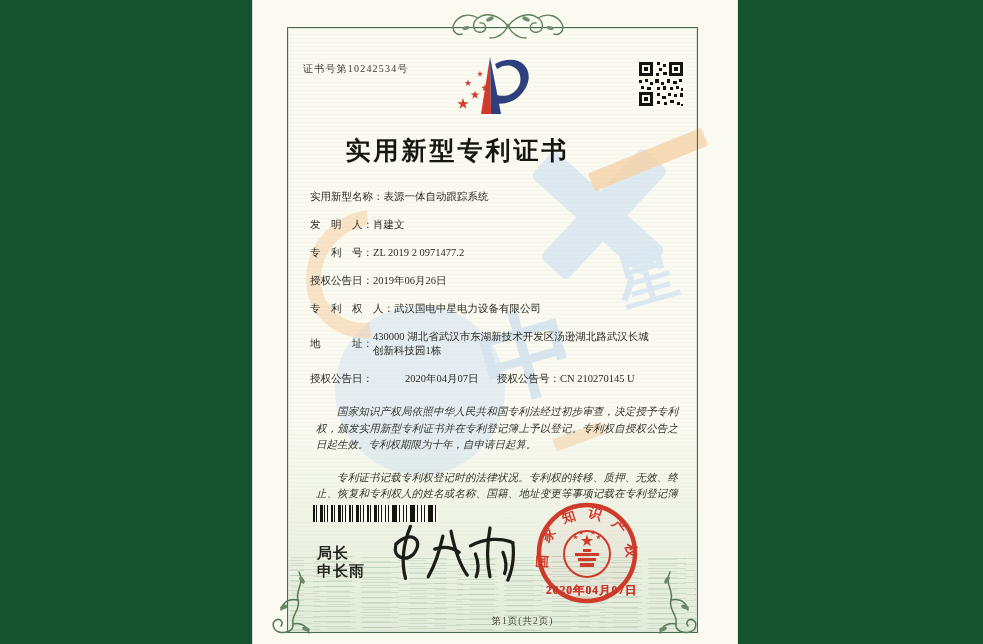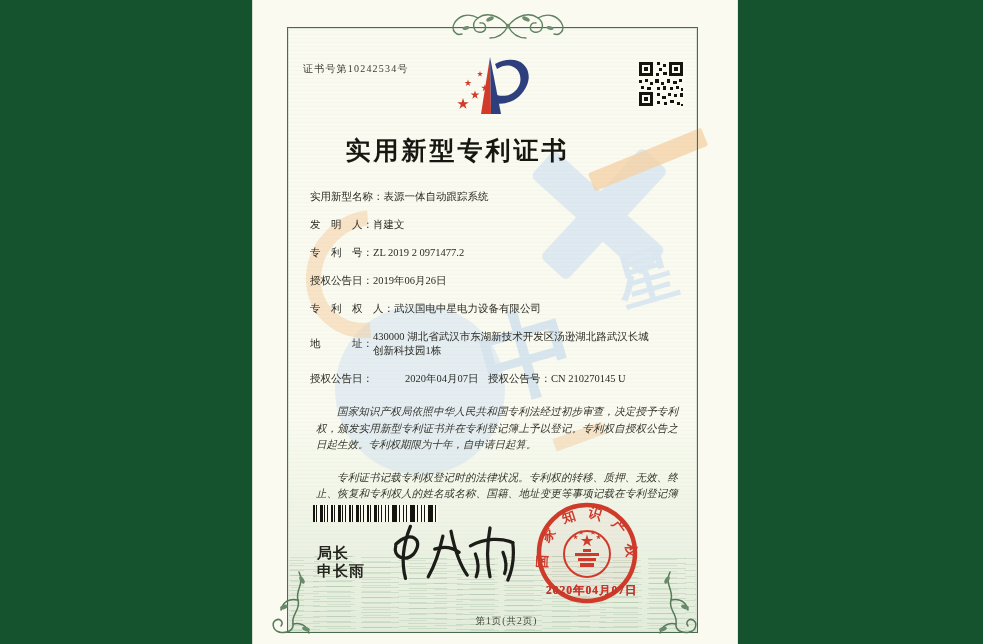--- a/index.html
+++ b/index.html
@@ -61,21 +61,21 @@
     text-align:center;font-size:25px;font-weight:bold;color:#171712;
     letter-spacing:3px;
   }
 
   
   .fields{position:absolute;left:57px;top:190px;width:340px;font-size:10.5px;color:#2b2b24;}
   .field-row{display:flex;align-items:center;line-height:14px;margin-bottom:14px;position:relative;}
   .field-label{white-space:nowrap;flex:0 0 auto;}
   .field-value{max-width:300px;}
   .grant-row{position:relative;height:14px;gap:32px;}
-  .grant-col2{position:absolute;left:178px;top:0;white-space:nowrap;}
+  .grant-col2{position:absolute;left:187px;top:0;white-space:nowrap;}
 
   
   .legal{
     position:absolute;left:47px;top:388px;width:394px;
     font-size:10.5px;line-height:16.5px;color:#34342c;
     text-align:justify;font-style:italic;
   }
   .legal p{margin:16px;text-indent:2em;}
 
   
@@ -99,21 +99,21 @@
 
   .seal{position:absolute;left:278px;top:497px;}
   .seal-date{
     position:absolute;left:293px;top:583px;
     color:#c9352a;font-size:11.5px;font-weight:bold;letter-spacing:1px;
     text-shadow:0 0 .4px #c9352a;
   }
 
   .footer-page{
     position:absolute;left:34px;top:615px;width:439px;text-align:center;
-    font-size:9.5px;color:#44443a;letter-spacing:1px;
+    font-size:9.5px;color:#44443a;letter-spacing:1px;padding-left:16px;
   }
 
   
   .wm{position:absolute;pointer-events:none;}
   .wm-circle{left:82px;top:305px;width:170px;height:170px;border-radius:50%;background:#e0eaf2;opacity:.8;}
   .wm-bar{background:#dfe9f1;border-radius:6px;}
   .wm-bar1{left:270px;top:195px;width:150px;height:36px;transform:rotate(42deg);}
   .wm-bar2{left:276px;top:196px;width:150px;height:36px;transform:rotate(-47deg);}
   .wm-glyph{font-weight:bold;color:#d8e5ef;font-family:"Liberation Sans","DejaVu Sans",sans-serif;}
   .wm-zhong{left:228px;top:292px;font-size:95px;transform:rotate(-16deg);}

